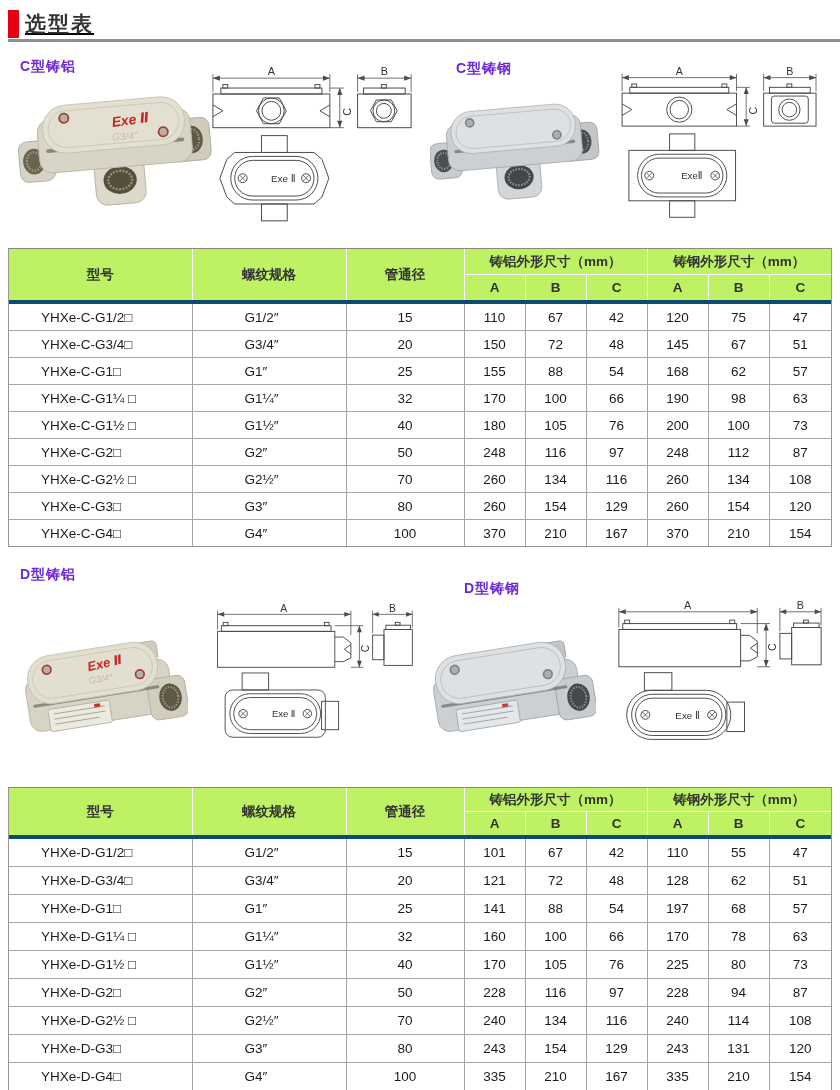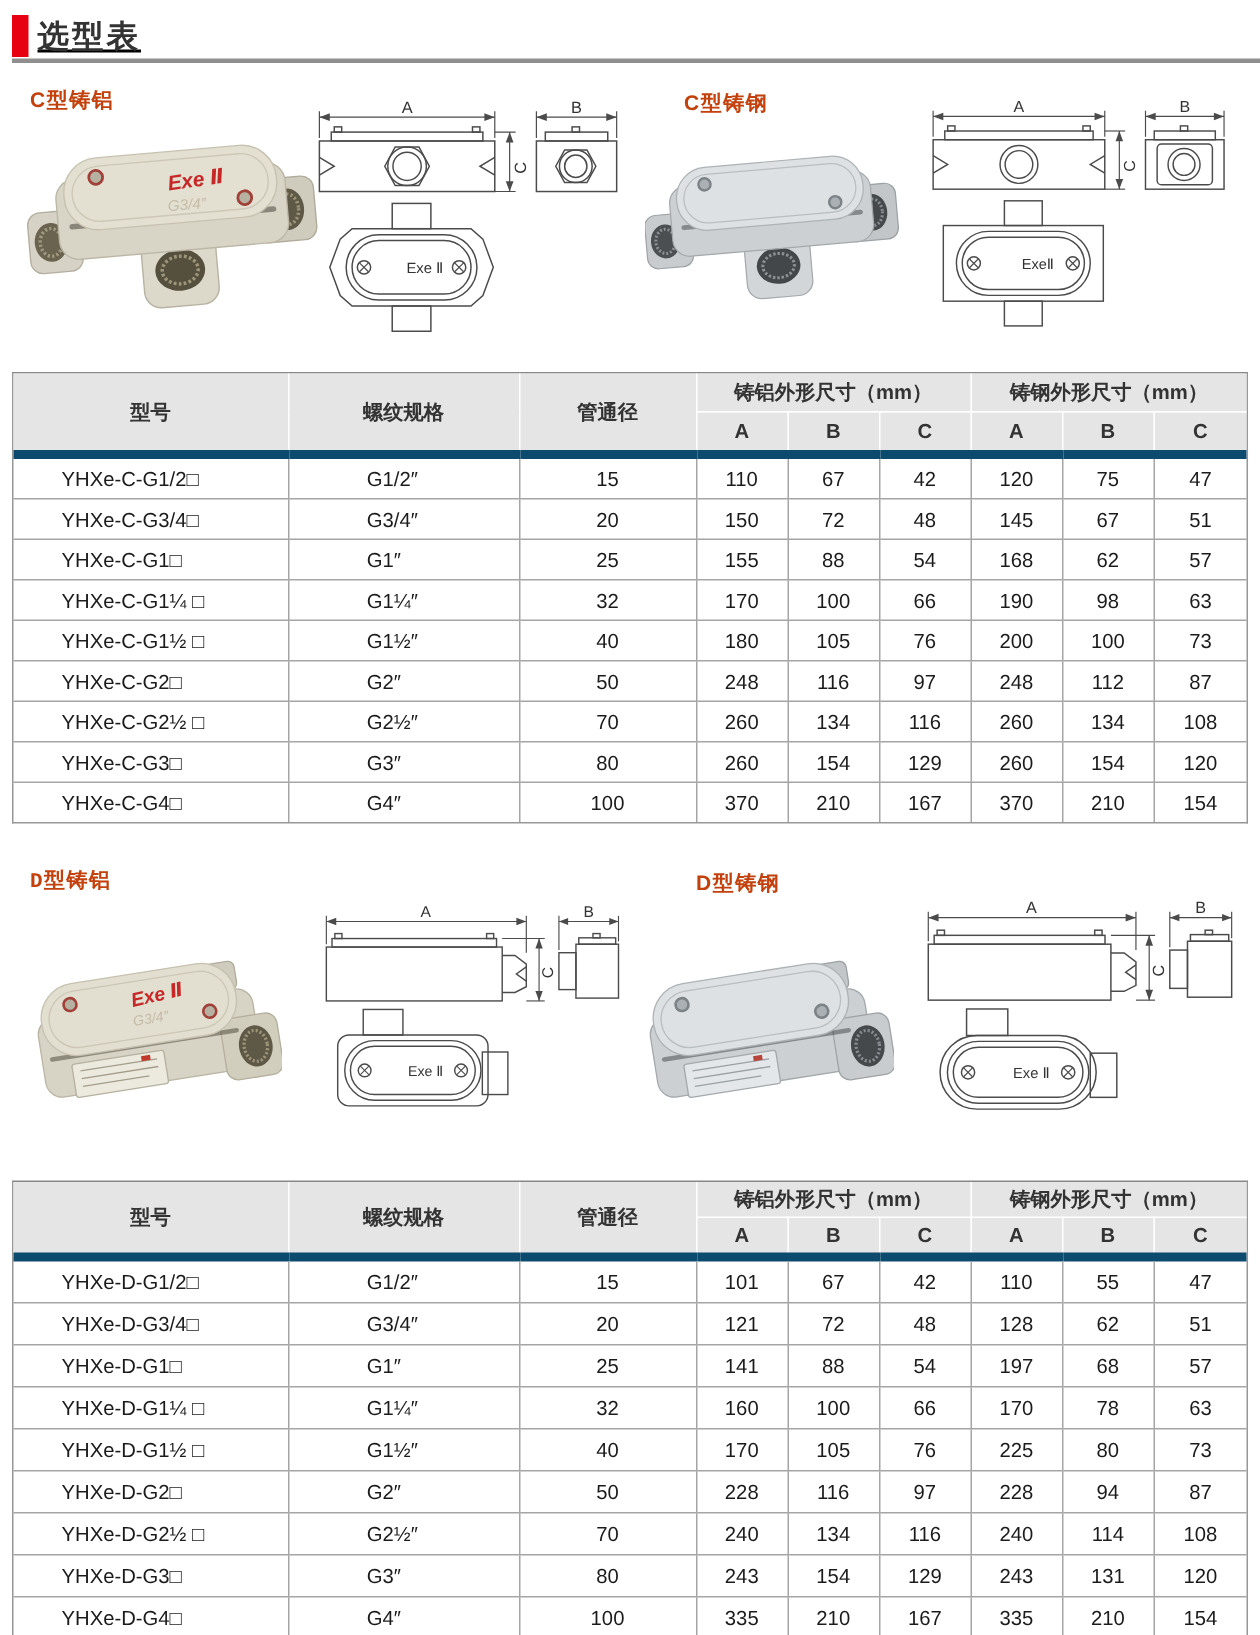--- a/index.html
+++ b/index.html
@@ -10,28 +10,28 @@
   }
   .abs { position:absolute; }
 
   
   .title-row { position:absolute; left:8px; top:10px; display:flex; align-items:center; gap:6px;text-decoration:underline; }
   .red-block { width:11px; height:28px; background:#e60012; }
   .page-title { font-size:21px; font-weight:bold; color:#333; margin:0; letter-spacing:2px; }
   .title-rule { position:absolute; left:8px; top:39px; right:0; height:3px; background:#8f8f8f; }
 
   
-  .sec-label { position:absolute; font-size:14px; font-weight:bold; color:#c2410c; letter-spacing:1px; }
+  .sec-label { position:absolute; font-size:14px; font-weight:bold; color:#6d28d9; letter-spacing:1px; }
 
   
   .tbl-wrap { position:absolute; left:8px; width:822px; border:1px solid #979797; border-top-color:#888; background:#fff; }
   table.spec { border-collapse:collapse; width:822px; table-layout:fixed; }
-  .spec th { background:#e5e5e5; border:1px solid #fff; font-weight:bold; font-size:13.5px; color:#333; padding:0; text-align:center; }
+  .spec th { background:#bef264; border:1px solid #fff; font-weight:bold; font-size:13.5px; color:#333; padding:0; text-align:center; }
   .spec td { border:1px solid #a5a5a5; font-size:13.5px; color:#1b1b1b; padding:0; text-align:center; }
-  .spec thead th.deep { border-bottom:6px solid #0c4a6e;margin-top:40px; }
+  .spec thead th.deep { border-bottom:4px solid #0c4a6e;margin-top:40px; }
   .spec tr > :first-child { border-left:none; }
   .spec tr > :last-child  { border-right:none; }
   .spec thead tr:first-child th { border-top:none; }
   .spec tbody tr:last-child td { border-bottom:none; }
   .spec td.model  { text-align:left; padding-left:32px; }
   .spec td.thread { text-align:left; padding-left:52px; }
   #table-c th { height:25px; } #table-c td { height:26px; }
   #table-d th { height:23px; } #table-d td { height:27px; }
 
   
@@ -46,21 +46,21 @@
 <body>
 
 <div class="title-row">
   <span class="red-block"></span>
   <h1 class="page-title">选型表</h1>
 </div>
 <div class="title-rule"></div>
 
 <div class="sec-label" style="left:20px; top:58px;">C型铸铝</div>
 <div class="sec-label" style="left:456px; top:60px;">C型铸钢</div>
-<div class="sec-label" style="left:20px; top:578px;font-family:Liberation Mono, monospace;">D型铸铝</div>
+<div class="sec-label" style="left:20px; top:566px;">D型铸铝</div>
 <div class="sec-label" style="left:464px; top:580px;">D型铸钢</div>
 
 <svg class="abs" style="left:18px; top:88px;" width="195" height="120" viewBox="0 0 210 130">
   <g transform="rotate(-5 105 65)">
     <rect x="0" y="50" width="38" height="44" rx="9" fill="#d6d2c6" stroke="#b3ae9e"></rect>
     <ellipse cx="16" cy="72" rx="12" ry="14" fill="#69634f"></ellipse>
     <ellipse cx="16" cy="72" rx="8" ry="10" fill="none" stroke="#a29a80" stroke-width="2.5" stroke-dasharray="1.6 1.6"></ellipse>
     <rect x="164" y="40" width="44" height="46" rx="9" fill="#cfcbbd" stroke="#b0ab9a"></rect>
     <ellipse cx="188" cy="63" rx="12" ry="15" fill="#5e5846"></ellipse>
     <ellipse cx="188" cy="63" rx="8" ry="11" fill="none" stroke="#9d9579" stroke-width="2.5" stroke-dasharray="1.6 1.6"></ellipse>

